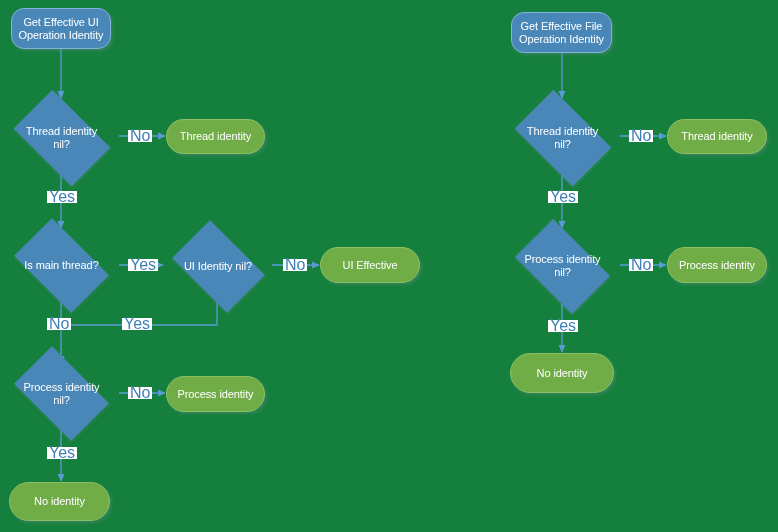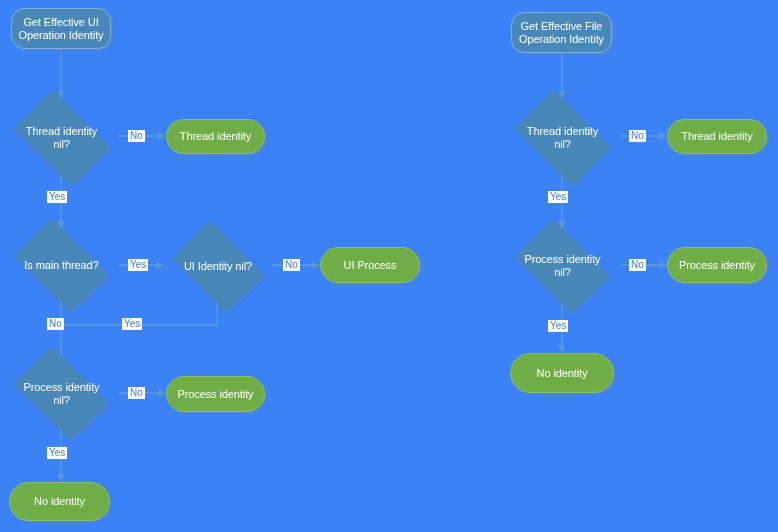--- a/index.html
+++ b/index.html
@@ -10,21 +10,21 @@
   }
   body {
     font-family: "Liberation Sans", sans-serif;
     -webkit-font-smoothing: antialiased;
   }
   #canvas {
     position: relative;
     width: 778px;
     height: 532px;
     overflow: hidden;
-    background: #3b82f6;
+    background: #15803d;
   }
   #wires {
     position: absolute;
     left: 0;
     top: 0;
     width: 778px;
     height: 532px;
     pointer-events: none;
   }
   .node {
@@ -69,21 +69,21 @@
   .node.decision .dlabel {
     position: relative;
     z-index: 2;
     width: 104%;
     padding: 0 2px;
     box-sizing: border-box;
   }
   .edgelabel {
     position: absolute;
     color: #3f7fb5;
-    font-size: 10px;
+    font-size: 16px;
     line-height: 12px;
     background: #ffffff;
     padding: 0 2px;
     white-space: nowrap;
   }
 </style>
 </head>
 <body>
 
 <div id="canvas">
@@ -148,21 +148,21 @@
     <div class="dia" style="width:63px; height:63px; margin-left:-31.5px; margin-top:-31.5px; transform: rotate(45deg) scale(1.23,0.85);"></div>
     <span class="dlabel">UI Identity nil?</span>
   </div>
 
   <div class="node decision" style="left:4px; top:228px; width:115px; height:75px;">
     <div class="dia" style="width:65px; height:65px; margin-left:-32.5px; margin-top:-32.5px; transform: rotate(45deg) scale(1.24,0.82);"></div>
     <span class="dlabel">Is main thread?</span>
   </div>
 
   <div class="node term" style="left:320px; top:247px; width:100px; height:36px;">
-    <span>UI Process</span>
+    <span>UI Effective</span>
   </div>
 
   <div class="node decision" style="left:4px; top:356px; width:115px; height:75px;">
     <div class="dia" style="width:65px; height:65px; margin-left:-32.5px; margin-top:-32.5px; transform: rotate(45deg) scale(1.24,0.82);"></div>
     <span class="dlabel">
       <span>Process identity</span><br>
       <span>nil?</span>
     </span>
   </div>
 

